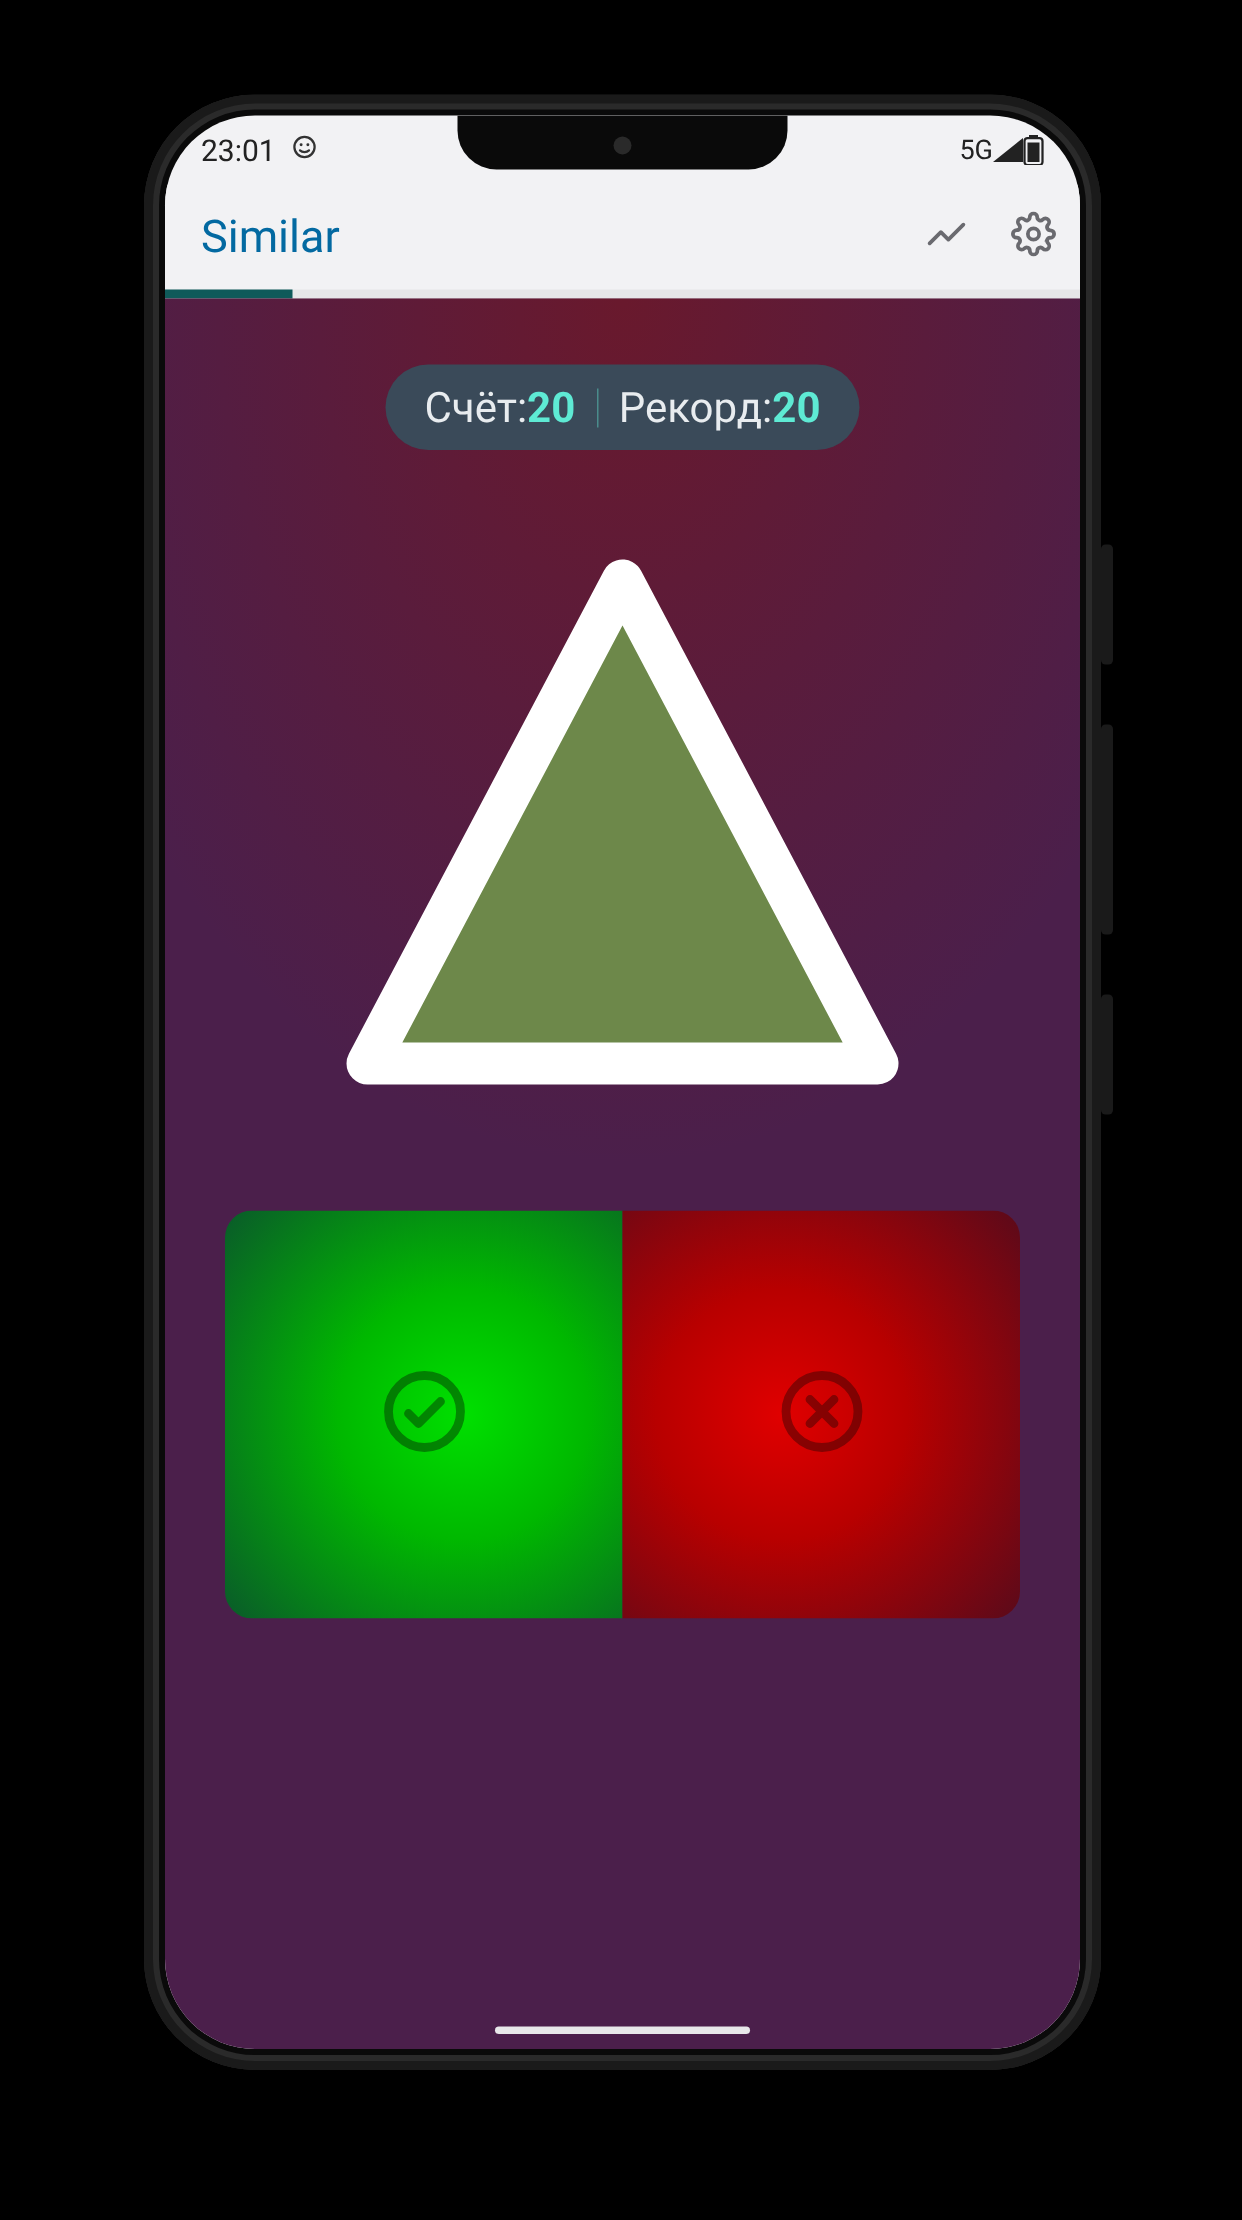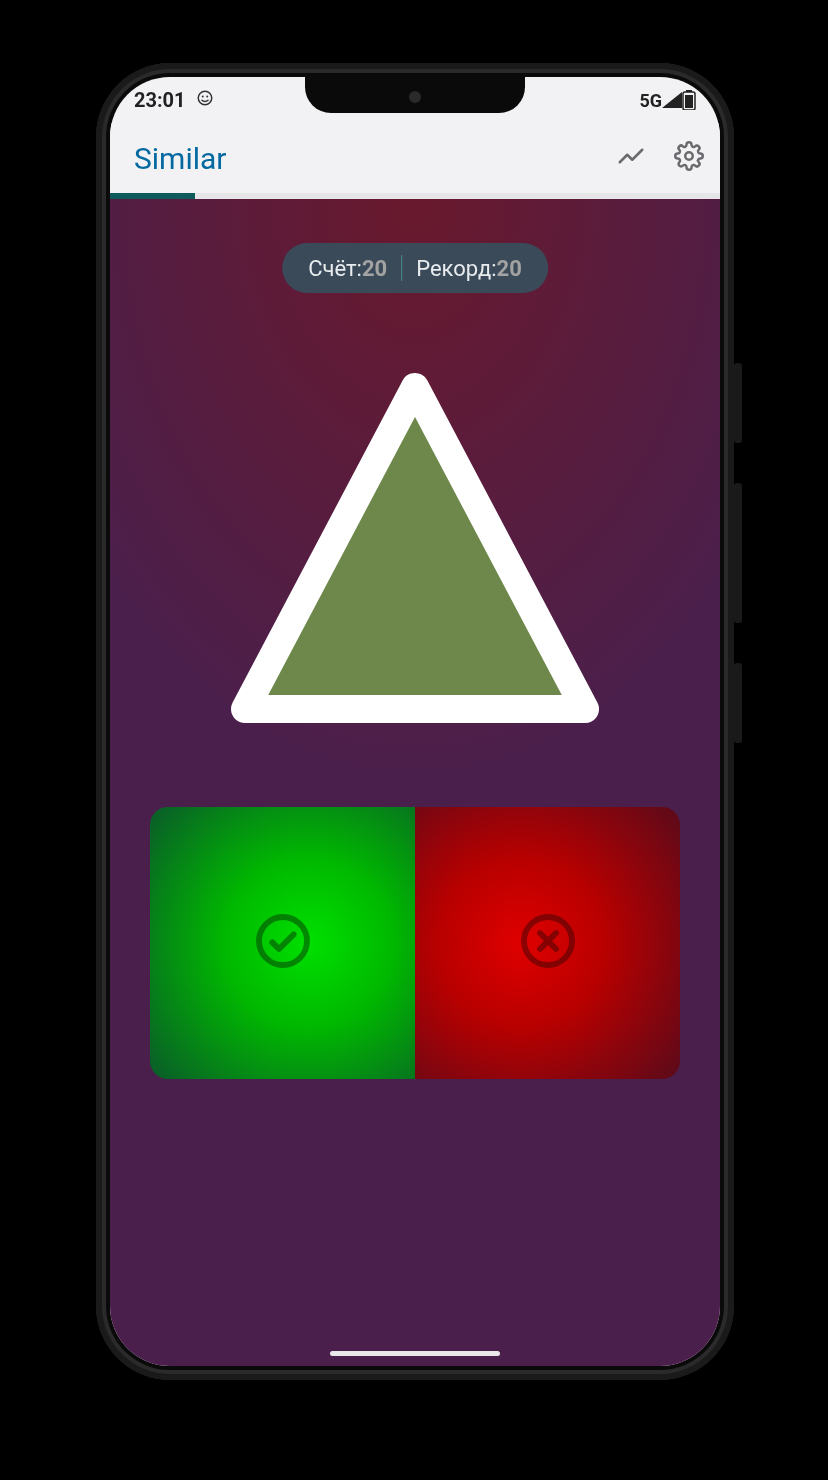--- a/index.html
+++ b/index.html
@@ -45,21 +45,21 @@
     left: 50%; top: 14px; transform: translateX(-50%);
     width: 12px; height: 12px; border-radius: 50%;
     background: #2a2a2a;
   }
 
   
   .statusbar {
     height: 46px;
     display: flex; align-items: center; justify-content: space-between;
     padding: 0 24px 0 24px;
-    font-size: 20px; color: #222; font-weight: bold;
+    font-size: 20px; color: #222;
   }
   .status-left { display: flex; align-items: center; gap: 10px; }
   .status-right { display: flex; align-items: center; gap: 0; }
   .status-right svg { display: block; }
 
   
   .appbar {
     height: 70px;
     display: flex; align-items: center; justify-content: space-between;
     padding: 0 16px 0 24px;
@@ -87,26 +87,26 @@
   }
 
   
   .score-pill {
     position: absolute;
     top: 44px; left: 50%; transform: translateX(-50%);
     background: #3a4a59;
     border-radius: 40px;
     padding: 12px 26px;
     display: flex; align-items: center;
-    font-size: 22px; color: #e8ecef;
+    font-size: 28px; color: #e8ecef;
   }
   .score-pill .sep {
     width: 1px; height: 26px; background: #4a8c8c; margin: 0 14px;
   }
-  .score-pill b { font-weight: 700; color: #a3a3a3; }
+  .score-pill b { font-weight: 700; color: #5eead4; }
 
   
   .shape-wrap {
     position: absolute;
     top: 170px; left: 50%; transform: translateX(-50%);
     width: 380px; height: 360px;
   }
 
   
   .answers {

